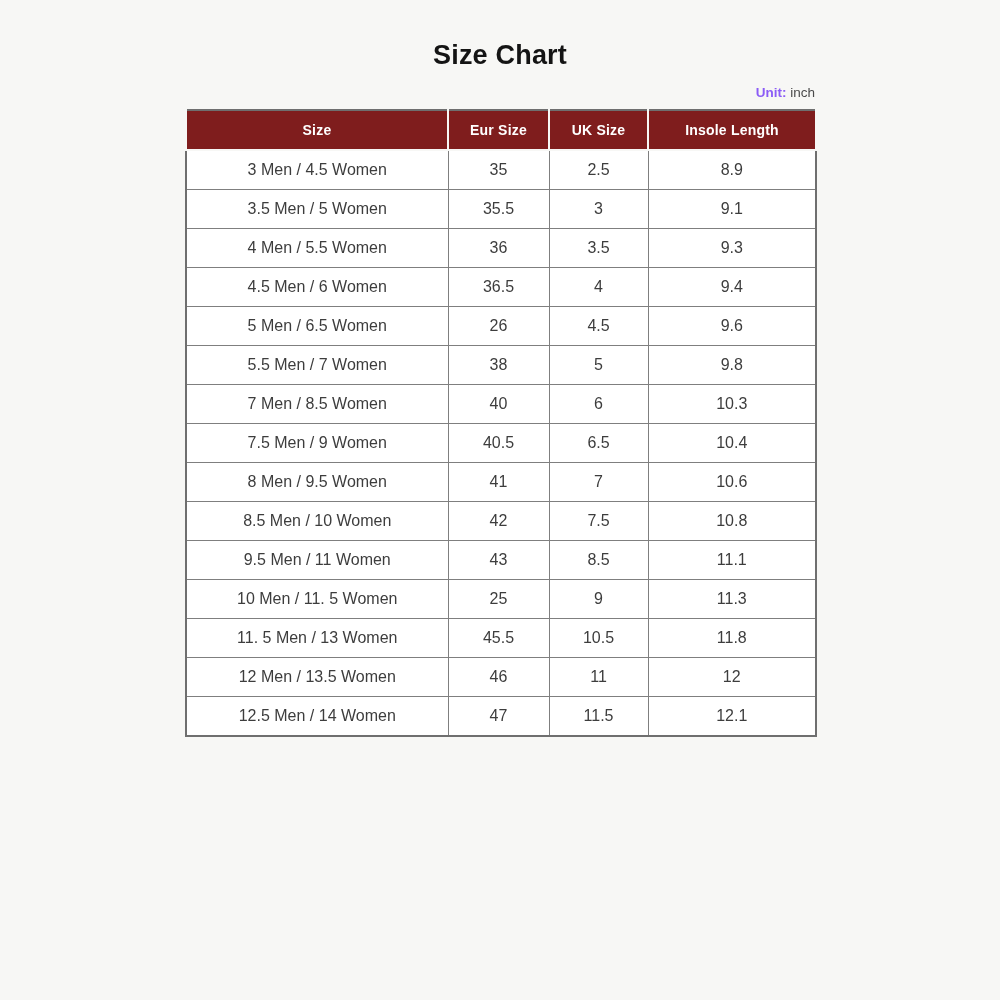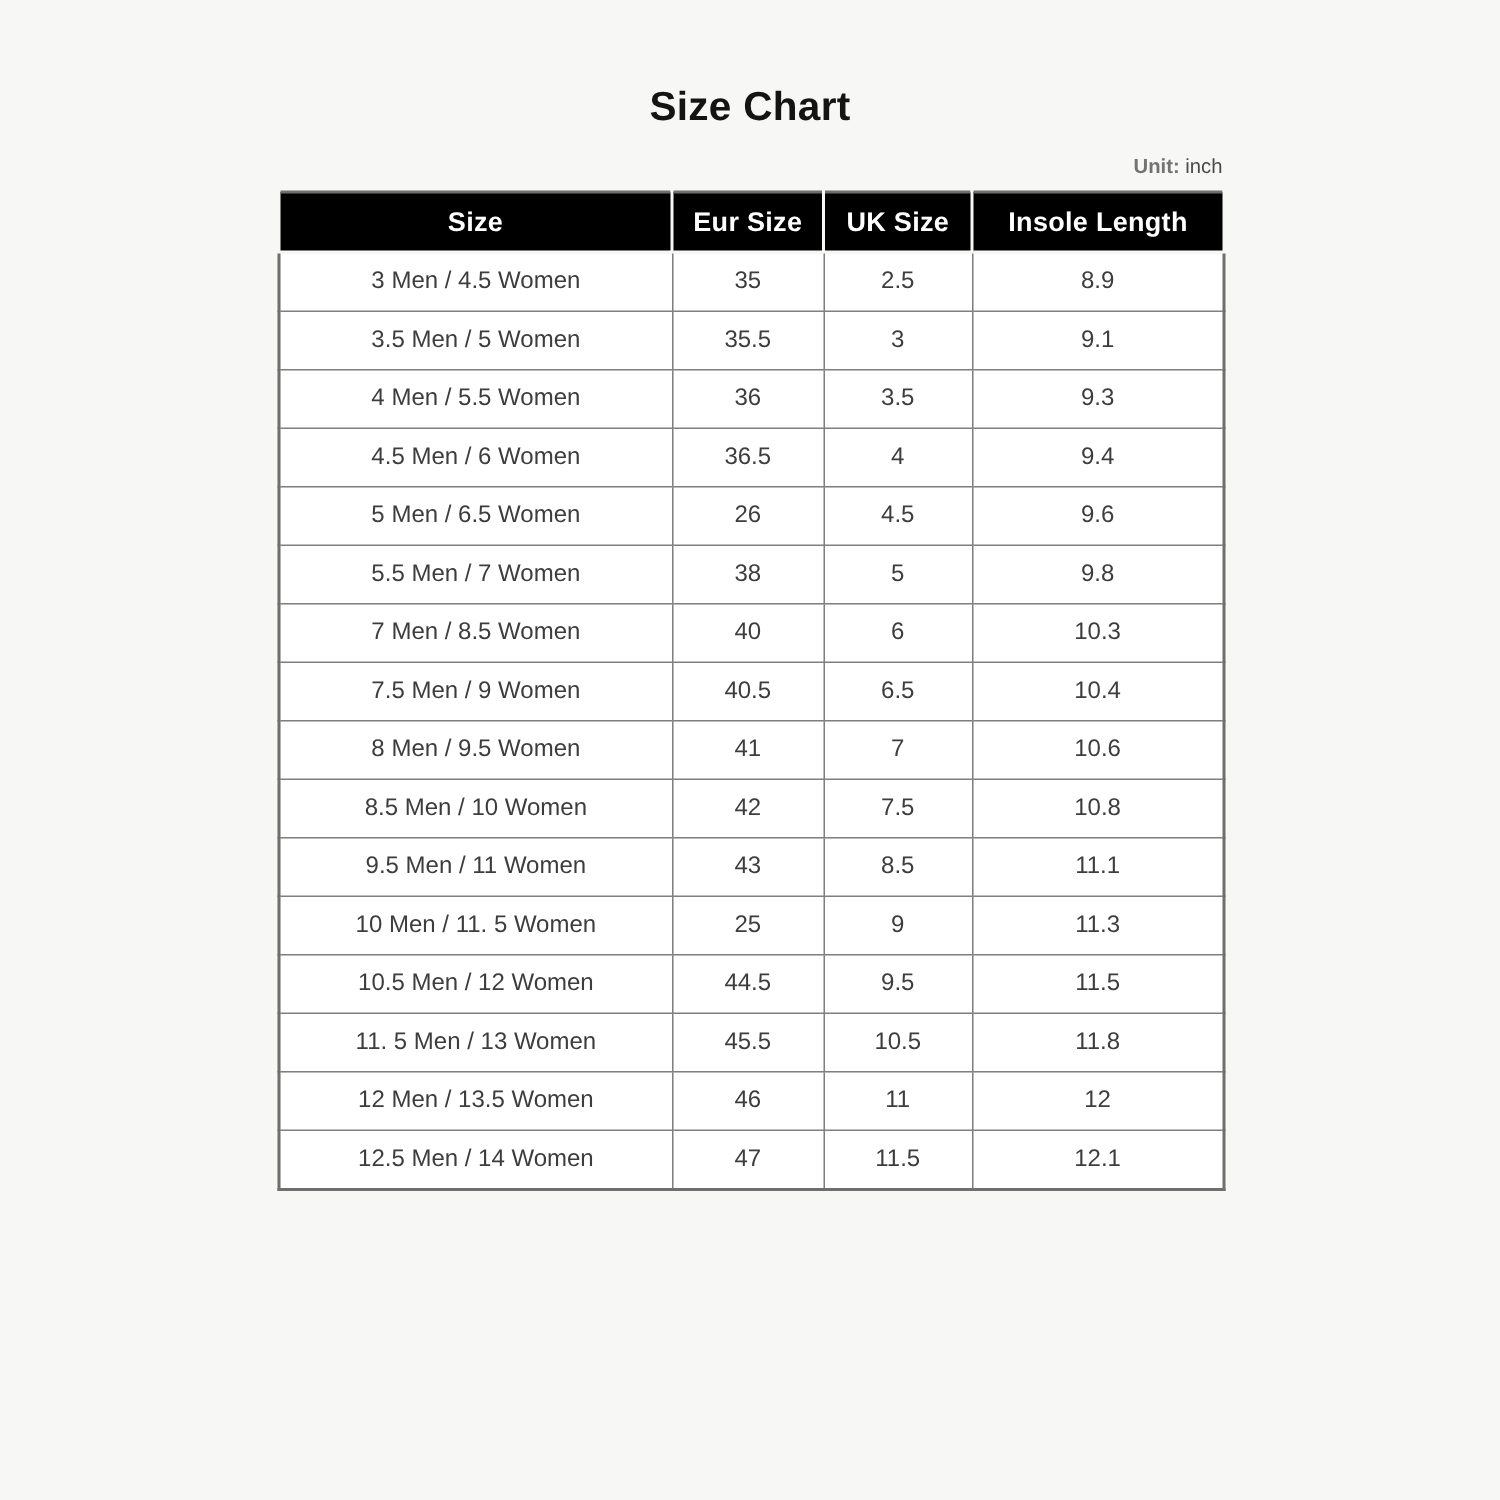--- a/index.html
+++ b/index.html
@@ -9,21 +9,21 @@
     font-family: "Liberation Sans", sans-serif;
   }
   .page {
     width: 1000px;
     height: 1000px;
     background: #f7f7f5;
     box-sizing: border-box;
     overflow: hidden;
   }
   .page-title {
-    margin: 16px;
+    margin: 0;
     padding-top: 40px;
     text-align: center;
     font-size: 27px;
     font-weight: 700;
     color: #141414;
     letter-spacing: 0.2px;
   }
   .content {
     width: 630px;
     margin: 0 auto;
@@ -31,32 +31,32 @@
   .unit-line {
     margin-top: 14px;
     margin-bottom: 8px;
     text-align: right;
     font-size: 13.5px;
     color: #4a4a4a;
     line-height: 16px;
   }
   .unit-label {
     font-weight: 700;
-    color: #737373;
+    color: #8b5cf6;
   }
   table.size-chart {
     border-collapse: collapse;
     table-layout: fixed;
     width: 630px;
     border: 2px solid #6f6f6f;
   }
   thead th {
-    background: #000000;
+    background: #7f1d1d;
     color: #ffffff;
-    font-size: 18px;
+    font-size: 14px;
     font-weight: 700;
     height: 36px;
     border: 2px solid #f7f7f5;
     border-top: 0;
     letter-spacing: 0.2px;
   }
   tbody td {
     background: #ffffff;
     border: 1px solid #7f7f7f;
     height: 38px;
@@ -160,26 +160,20 @@
             <td>8.5</td>
             <td>11.1</td>
           </tr>
           <tr>
             <td>10 Men / 11. 5 Women</td>
             <td>25</td>
             <td>9</td>
             <td>11.3</td>
           </tr>
           <tr>
-            <td>10.5 Men / 12 Women</td>
-            <td>44.5</td>
-            <td>9.5</td>
-            <td>11.5</td>
-          </tr>
-          <tr>
             <td>11. 5 Men / 13 Women</td>
             <td>45.5</td>
             <td>10.5</td>
             <td>11.8</td>
           </tr>
           <tr>
             <td>12 Men / 13.5 Women</td>
             <td>46</td>
             <td>11</td>
             <td>12</td>

